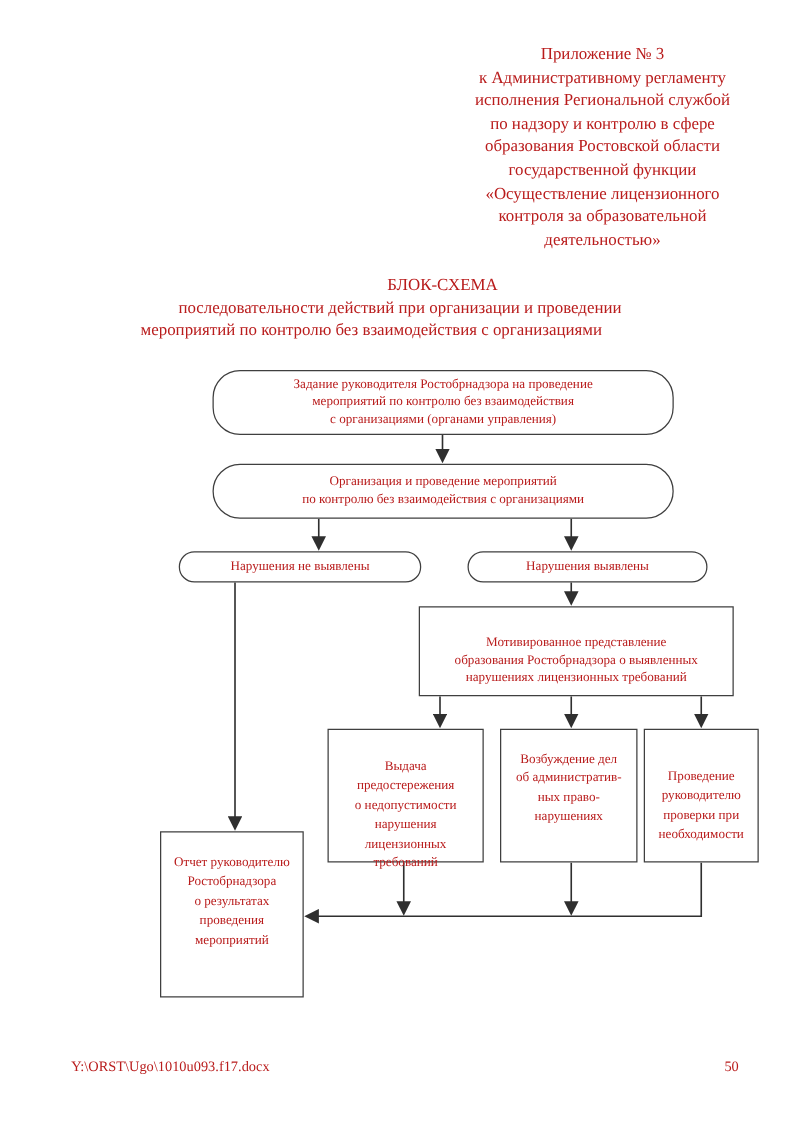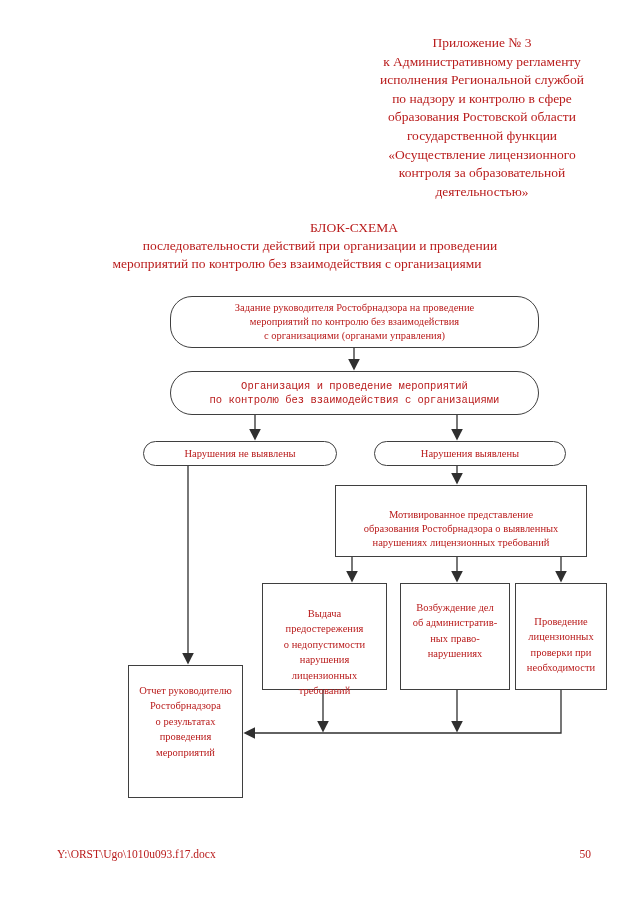--- a/index.html
+++ b/index.html
@@ -44,21 +44,21 @@
     background: #ffffff;
     text-align: center;
     white-space: pre-line;
     font-size: 10.5px;
     line-height: 14px;
   }
   .box .lbl { display: block; width: 100%; }
   .vcenter { display: flex; align-items: center; justify-content: center; border-radius: 22px; }
 
   .b-task      { left: 170px; top: 296px; width: 369px; height: 52px; }
-  .b-organize  { left: 170px; top: 371px; width: 369px; height: 44px; font-family: Liberation Mono, monospace; }
+  .b-organize  { left: 170px; top: 371px; width: 369px; height: 44px; }
   .b-noviol    { left: 143px; top: 441px; width: 194px; height: 25px; align-items: center; }
   .b-viol      { left: 360px; top: 441px; width: 192px; height: 25px; margin-left: 14px; }
   .b-motivated { left: 335px; top: 485px; width: 252px; height: 72px; padding-top: 8px; }
   .b-warning   { left: 262px; top: 583px; width: 125px; height: 107px; padding-top: 6px;  line-height: 15.5px; }
   .b-cases     { left: 400px; top: 583px; width: 110px; height: 107px; padding-top: 0; line-height: 15.5px; }
   .b-inspect   { left: 515px; top: 583px; width: 92px;  height: 107px; padding-top: 14px; line-height: 15.5px; }
   .b-report    { left: 128px; top: 665px; width: 115px; height: 133px; padding-top: 1px; line-height: 15.5px; }
 
   .footer-file {
     position: absolute;
@@ -151,21 +151,21 @@
 
   <div class="box b-cases">
     <span class="lbl">Возбуждение дел
 об административ-
 ных право-
 нарушениях</span>
   </div>
 
   <div class="box b-inspect">
     <span class="lbl">Проведение
-лицензионных
+руководителю
 проверки при
 необходимости</span>
   </div>
 
   <div class="box b-report">
     <span class="lbl">Отчет руководителю
 Ростобрнадзора
 о результатах
 проведения
 мероприятий</span>

